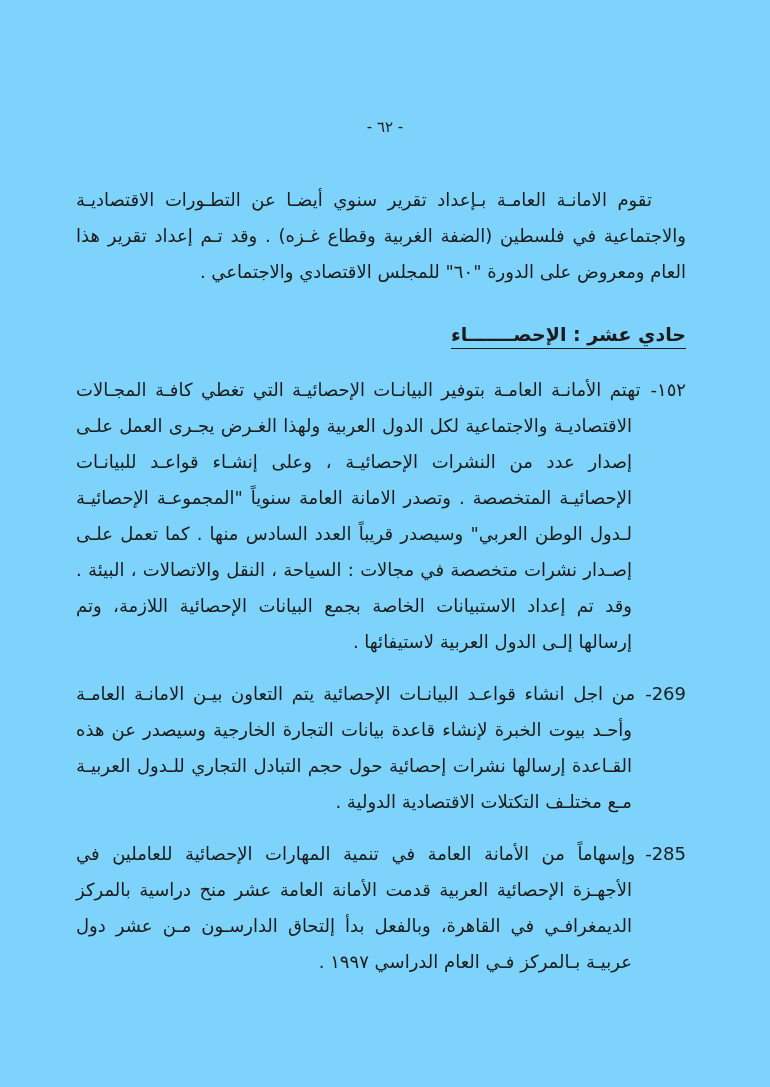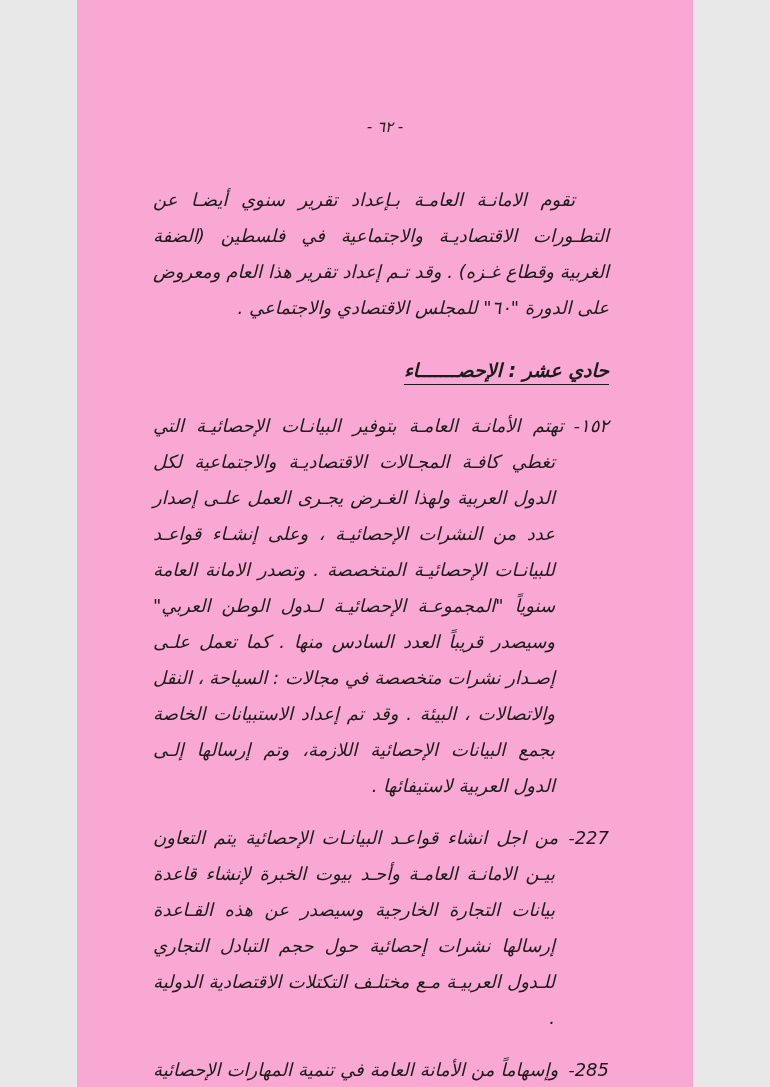--- a/index.html
+++ b/index.html
@@ -2,30 +2,29 @@
 <html lang="ar" dir="rtl"><head>
 <meta charset="utf-8">
 <style>
   html, body {
     margin: 0;
     padding: 0;
     background: #e8e8e8;
   }
   .page {
     position: relative;
-    width: 616px;
+    width: 770px;
     height: 1087px;
     margin: 0 auto;
-    background: #f9a8d4;
+    background: #7dd3fc;
     color: #1b1b1b;
     font-family: "DejaVu Sans", sans-serif;
     direction: rtl;
     box-sizing: border-box;
     overflow: hidden;
-    font-style: italic;
   }
   .page-number {
     position: absolute;
     top: 118px;
     left: 0;
     right: 0;
     text-align: center;
     font-size: 15px;
     letter-spacing: 1px;
     direction: ltr;
@@ -74,21 +73,21 @@
 
     <p class="intro">تقوم الامانـة العامـة بـإعداد تقرير سنوي أيضـا عن التطـورات الاقتصاديـة والاجتماعية في فلسطين (الضفة الغربية وقطاع غـزه) . وقد تـم إعداد تقرير هذا العام ومعروض على الدورة "٦٠" للمجلس الاقتصادي والاجتماعي .</p>
 
     <h2 class="heading">حادي عشر : الإحصـــــــاء</h2>
 
     <div class="para">
       <span class="num">١٥٢-</span><span class="ptext">تهتم الأمانـة العامـة بتوفير البيانـات الإحصائيـة التي تغطي كافـة المجـالات الاقتصاديـة والاجتماعية لكل الدول العربية ولهذا الغـرض يجـرى العمل علـى إصدار عدد من النشرات الإحصائيـة ، وعلى إنشـاء قواعـد للبيانـات الإحصائيـة المتخصصة . وتصدر الامانة العامة سنوياً "المجموعـة الإحصائيـة لـدول الوطن العربي" وسيصدر قريباً العدد السادس منها . كما تعمل علـى إصـدار نشرات متخصصة في مجالات : السياحة ، النقل والاتصالات ، البيئة . وقد تم إعداد الاستبيانات الخاصة بجمع البيانات الإحصائية اللازمة، وتم إرسالها إلـى الدول العربية لاستيفائها .</span>
     </div>
 
     <div class="para">
-      <span class="num">227-</span><span class="ptext">من اجل انشاء قواعـد البيانـات الإحصائية يتم التعاون بيـن الامانـة العامـة وأحـد بيوت الخبرة لإنشاء قاعدة بيانات التجارة الخارجية وسيصدر عن هذه القـاعدة إرسالها نشرات إحصائية حول حجم التبادل التجاري للـدول العربيـة مـع مختلـف التكتلات الاقتصادية الدولية .</span>
+      <span class="num">269-</span><span class="ptext">من اجل انشاء قواعـد البيانـات الإحصائية يتم التعاون بيـن الامانـة العامـة وأحـد بيوت الخبرة لإنشاء قاعدة بيانات التجارة الخارجية وسيصدر عن هذه القـاعدة إرسالها نشرات إحصائية حول حجم التبادل التجاري للـدول العربيـة مـع مختلـف التكتلات الاقتصادية الدولية .</span>
     </div>
 
     <div class="para">
       <span class="num">285-</span><span class="ptext">وإسهاماً من الأمانة العامة في تنمية المهارات الإحصائية للعاملين في الأجهـزة الإحصائية العربية قدمت الأمانة العامة عشر منح دراسية بالمركز الديمغرافـي في القاهرة، وبالفعل بدأ إلتحاق الدارسـون مـن عشر دول عربيـة بـالمركز فـي العام الدراسي ١٩٩٧ .</span>
     </div>
 
   </div>
 </div>
 
 </body></html>

